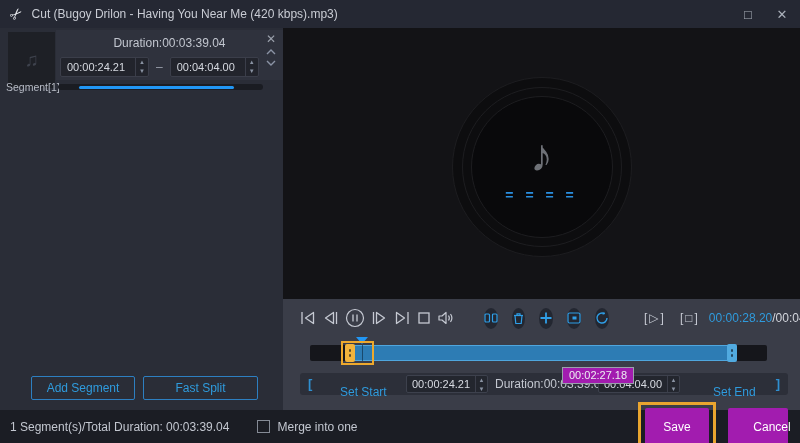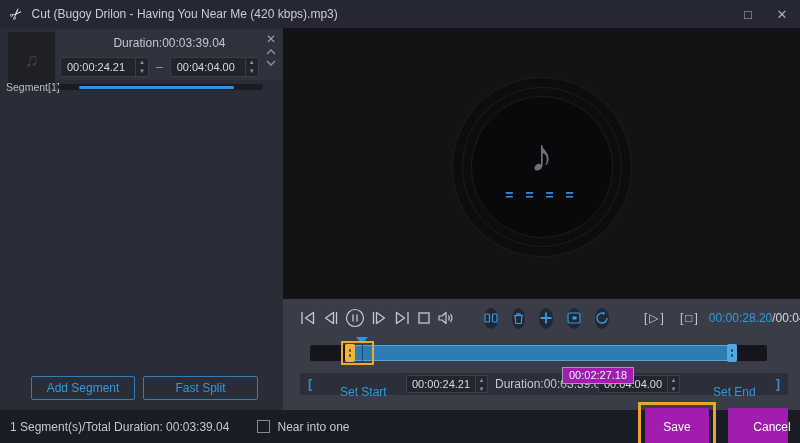--- a/index.html
+++ b/index.html
@@ -331,21 +331,21 @@
         <span class="eb-bracket eb-br">]</span>
         <div class="tooltip">00:02:27.18</div>
       </div>
     </div>
   </div>
 
   <div class="footer">
     <span class="summary">1 Segment(s)/Total Duration: 00:03:39.04</span>
     <span class="merge-wrap">
       <span class="checkbox"></span>
-      <span class="merge-label">Near into one</span>
+      <span class="merge-label">Merge into one</span>
     </span>
     <span class="save-wrap">
       <button class="btn-blue btn-save">Save</button>
     </span>
     <button class="btn-blue btn-cancel">Cancel</button>
   </div>
 
 </div>
 
 </body></html>

